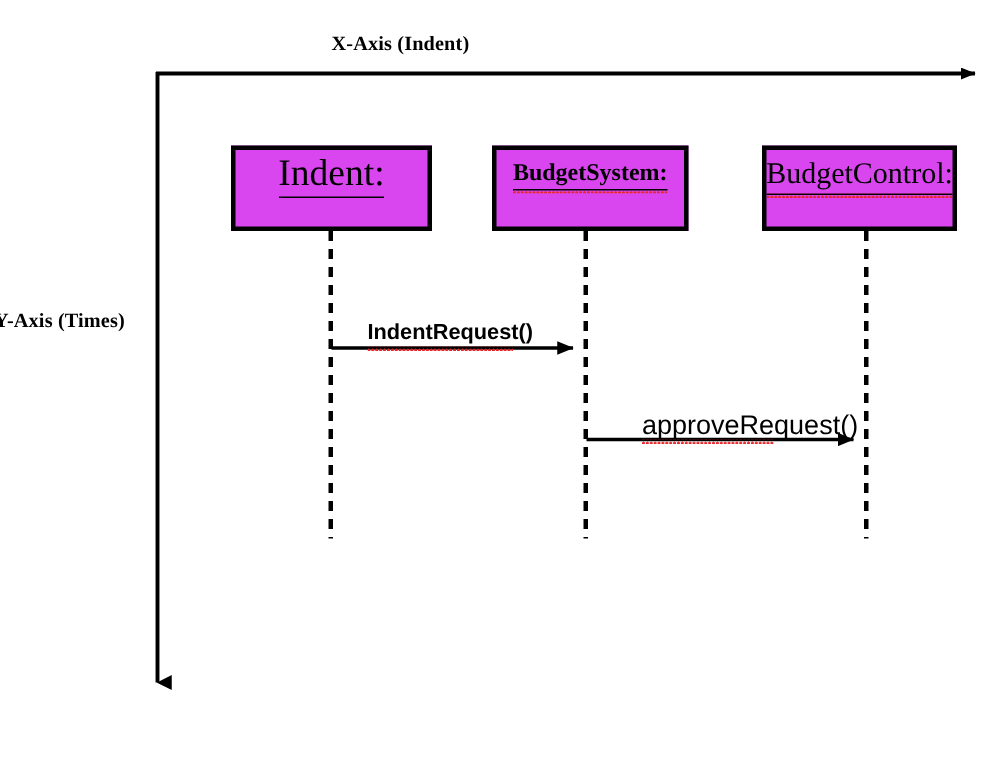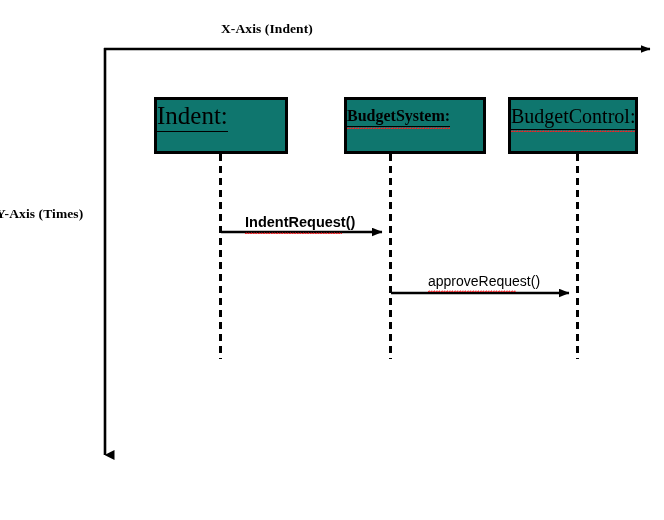--- a/index.html
+++ b/index.html
@@ -42,27 +42,28 @@
   }
   #y-axis-label {
     left: -4px;
     top: 206px;
   }
 
   
   .object-box {
     position: absolute;
     box-sizing: border-box;
-    background: #0f766e;
+    background: #d946ef;
     border: 3px solid #000000;
     display: flex;
     align-items: center;
+    justify-content: center;
   }
   #object-box-0 { left: 154px; top: 97px; width: 134px; height: 57px; }
-  #object-box-1 { left: 344px; top: 97px; width: 142px; height: 57px; }
+  #object-box-1 { left: 328px; top: 97px; width: 131px; height: 57px; }
   #object-box-2 { left: 508px; top: 97px; width: 130px; height: 57px; }
 
   .object-name {
     font-family: "Liberation Serif", serif;
     color: #000000;
     white-space: nowrap;
     line-height: 1.05;
     position: relative;
     padding-bottom: 2px;
   }
@@ -123,21 +124,21 @@
   }
   #message-label-0 {
     left: 245px;
     top: 215px;
     font-size: 14.5px;
     font-weight: bold;
   }
   #message-label-1 {
     left: 428px;
     top: 274px;
-    font-size: 14px;
+    font-size: 18px;
     font-weight: normal;
   }
   .msg-squiggle {
     position: absolute;
     left: 0;
     bottom: -4px;
     height: 3px;
     background-image: radial-gradient(circle at 1px 2.6px, #e8262a 1.05px, rgba(232,38,42,0) 1.25px);
     background-size: 2.6px 3px;
     background-repeat: repeat-x;

